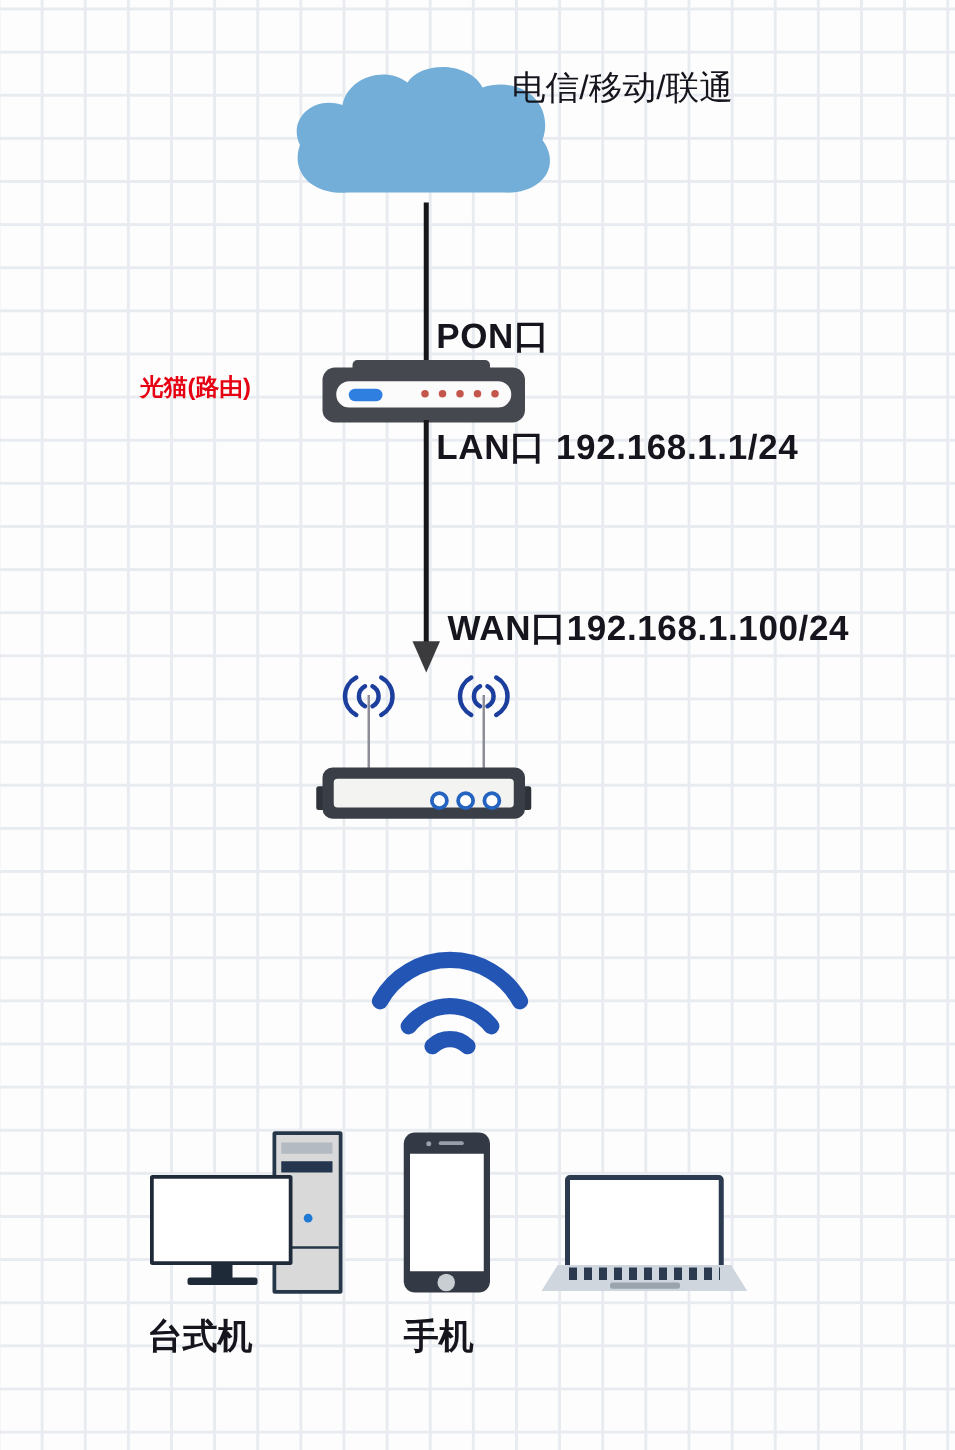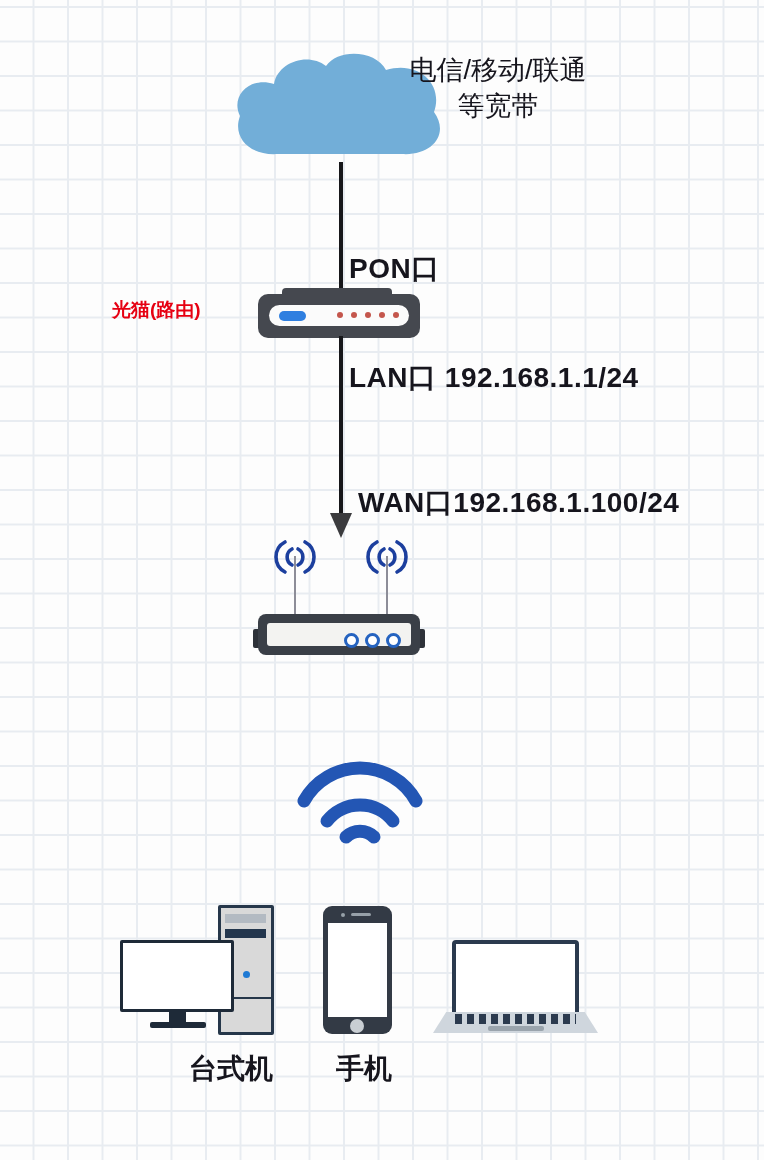--- a/index.html
+++ b/index.html
@@ -69,62 +69,61 @@
   .phone .screen{position:absolute;left:5px;top:17px;width:59px;height:94px;background:#ffffff;}
   .phone .speaker{position:absolute;left:28px;top:7px;width:20px;height:3px;background:#97a0a8;border-radius:2px;}
   .phone .camera{position:absolute;left:18px;top:7px;width:4px;height:4px;border-radius:50%;background:#97a0a8;}
   .phone .home{position:absolute;left:27px;top:113px;width:14px;height:14px;border-radius:50%;background:#c9ced3;}
   .laptop{position:absolute;left:433px;top:938px;width:165px;height:96px;}
   .laptop .screen{position:absolute;left:19px;top:2px;width:119px;height:68px;background:#ffffff;border:4px solid #2b3a4e;border-radius:4px 4px 0 0;}
   .laptop .deck{position:absolute;left:0;top:74px;width:165px;height:21px;background:#cfd6dd;clip-path:polygon(8% 0,92% 0,100% 100%,0 100%);}
   .laptop .keys{position:absolute;left:22px;top:76px;width:121px;height:10px;
     background-image:repeating-linear-gradient(90deg,#2b3a4e 0 7px,transparent 7px 12px);}
   .laptop .touchpad{position:absolute;left:55px;top:88px;width:56px;height:5px;background:#9aa4ad;border-radius:2px;}
-  .device-label{position:absolute;top:1050px;text-align:right;font-weight:bold;font-size:28px;color:#16151d;white-space:nowrap;}
+  .device-label{position:absolute;top:1050px;text-align:left;font-weight:bold;font-size:28px;color:#16151d;white-space:nowrap;}
   svg{display:block;}
 </style>
 </head>
 <body>
 
 <div class="canvas">
 
   <svg class="abs" style="left:230px;top:50px;" width="218" height="122" viewBox="0 0 218 122">
     <path fill="#72aed8" d="M48,104
          C20,106 2,88 10,66
          C0,46 20,26 44,34
          C48,12 78,2 96,16
          C108,-2 146,0 156,20
          C188,10 214,34 204,62
          C220,84 202,106 172,104
          Z"></path>
   </svg>
 
   <div class="isp-label">
     <div>电信/移动/联通</div>
-    <div>等宽带</div>
   </div>
 
   <div class="vline" style="left:339px;top:162px;height:134px;"></div>
 
   <div class="lbl" style="left:349px;top:250px;">PON口</div>
 
   <div class="modem">
     <div class="lip"></div>
     <div class="body"></div>
     <div class="pill"></div>
     <div class="led"></div>
     <div class="dot" style="left:79px;"></div>
     <div class="dot" style="left:93px;"></div>
     <div class="dot" style="left:107px;"></div>
     <div class="dot" style="left:121px;"></div>
     <div class="dot" style="left:135px;"></div>
   </div>
   <div class="modem-label">光猫(路由)</div>
 
-  <div class="lbl" style="left:349px;top:339px;margin-top:20px;">LAN口 192.168.1.1/24</div>
+  <div class="lbl" style="left:349px;top:339px;">LAN口 192.168.1.1/24</div>
 
   <div class="vline" style="left:339px;top:336px;height:179px;"></div>
   <div class="arrowhead" style="left:330px;top:513px;"></div>
 
   <div class="lbl" style="left:358px;top:484px;">WAN口192.168.1.100/24</div>
 
   <div class="antenna" style="left:294px;"></div>
   <div class="antenna" style="left:386px;"></div>
   <svg class="abs" style="left:271px;top:538px;" width="48" height="40" viewBox="0 0 48 40" fill="none" stroke="#1c3f9e" stroke-width="3.6" stroke-linecap="round">
     <path d="M14 4 A 17 17 0 0 0 14 34"></path>

